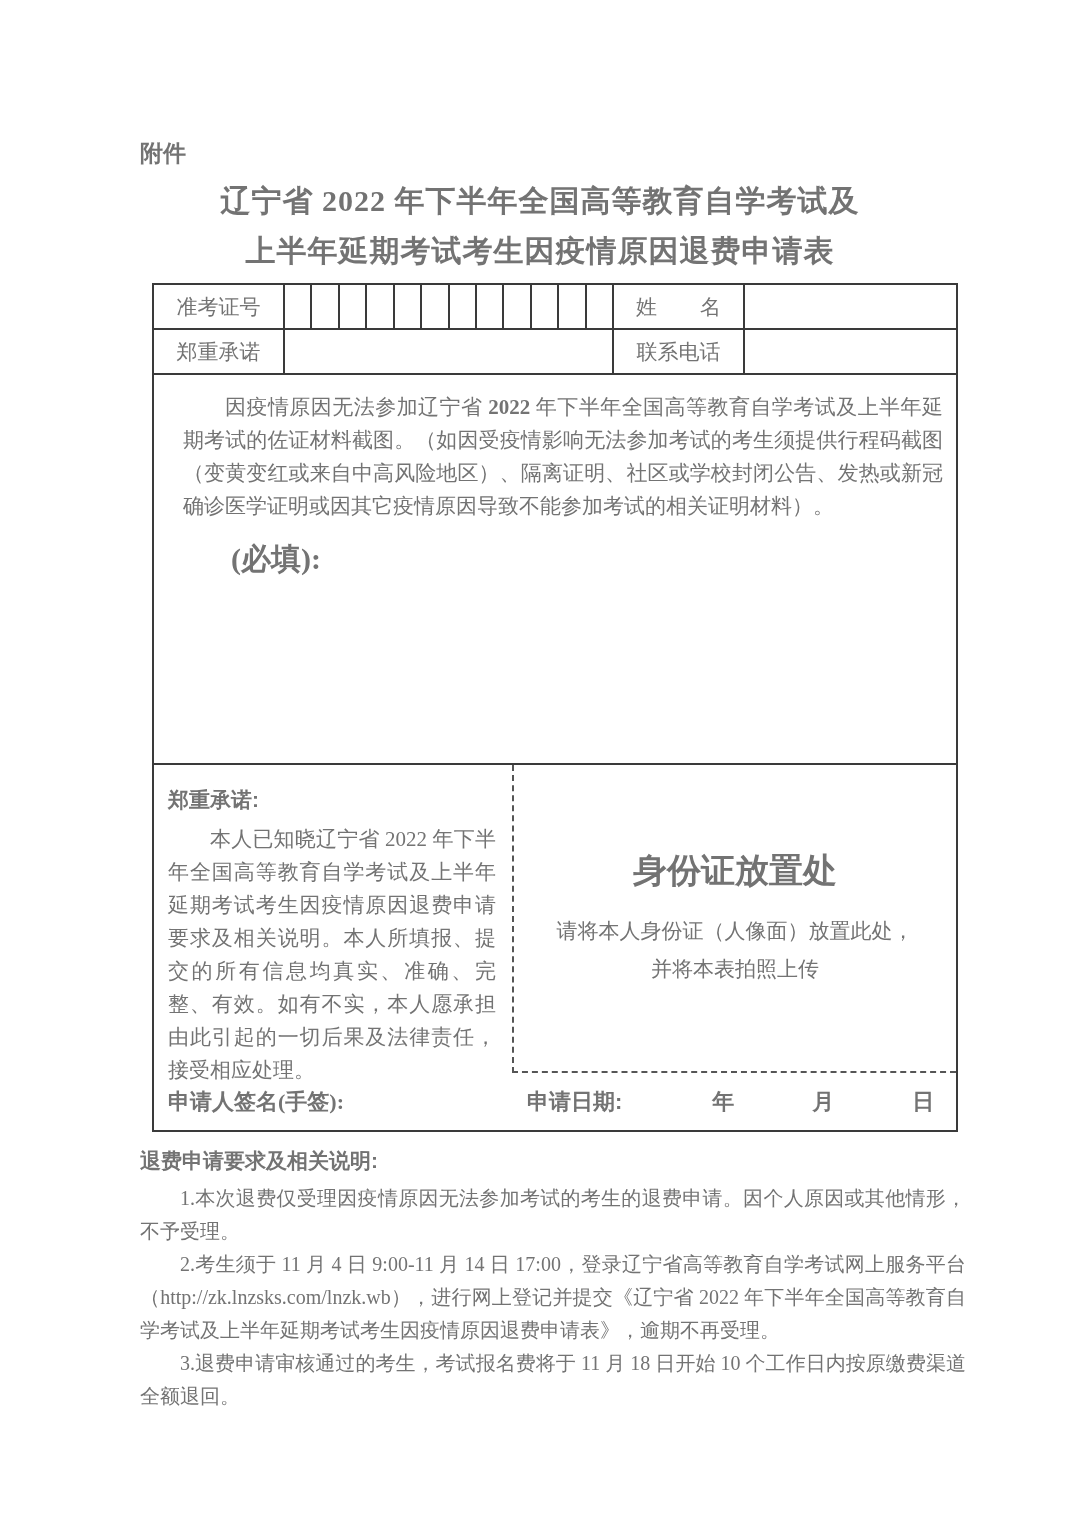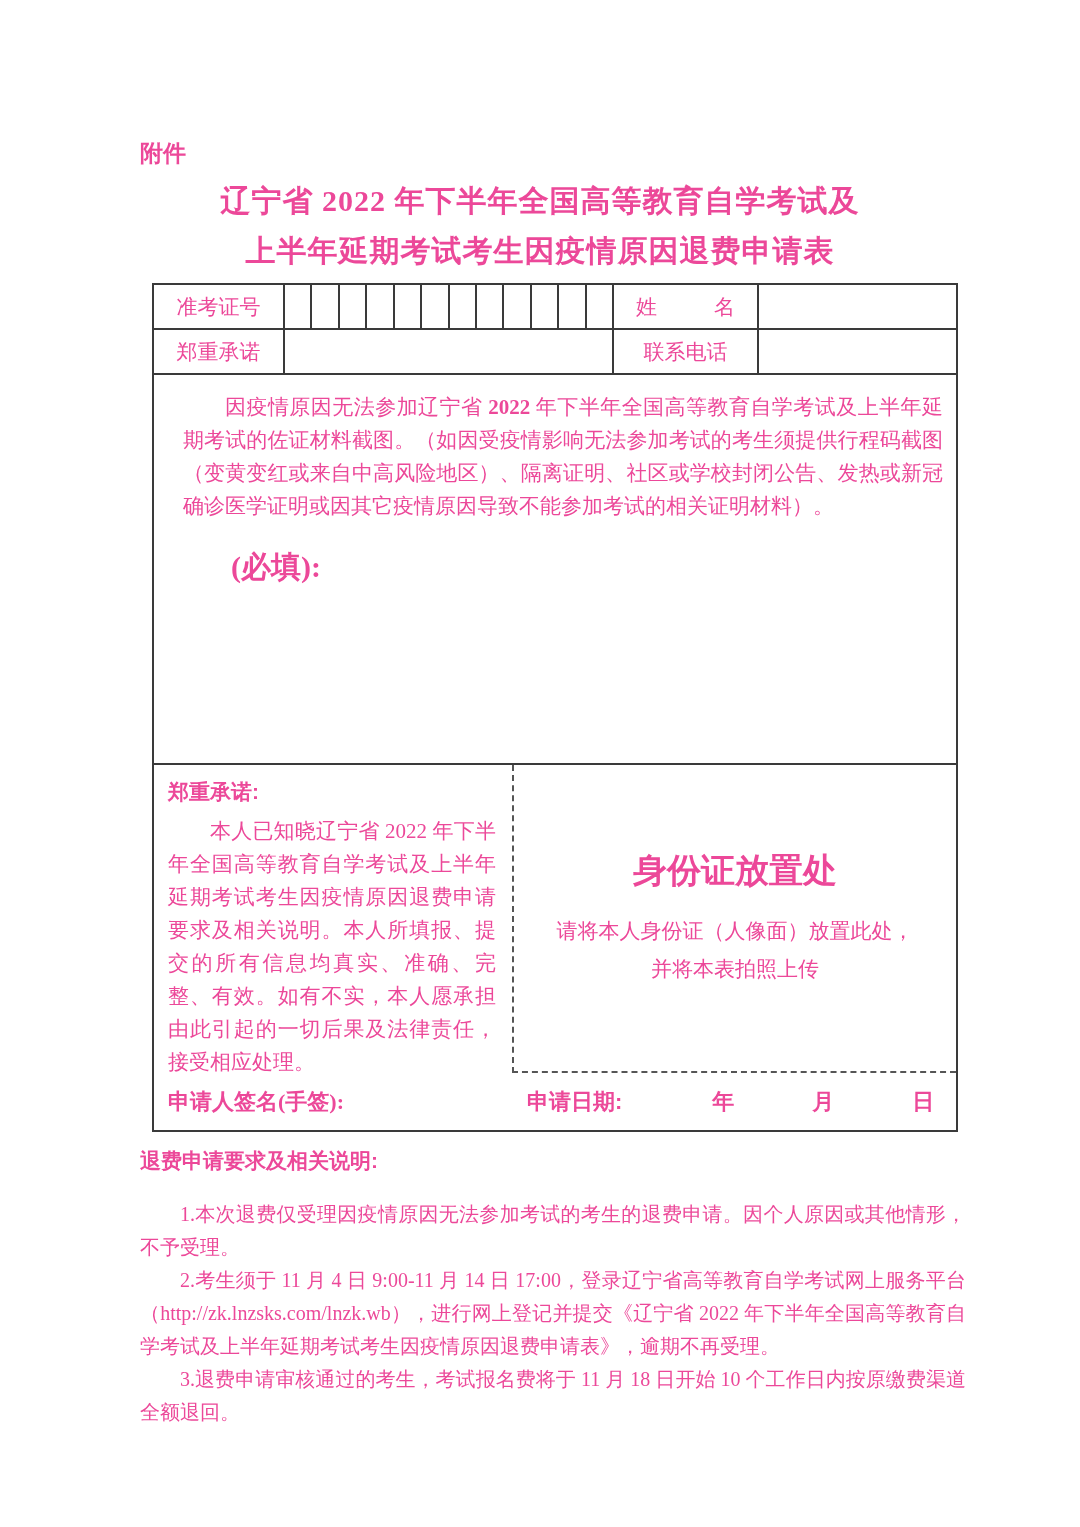--- a/index.html
+++ b/index.html
@@ -3,21 +3,21 @@
 <meta charset="utf-8">
 <style>
   * { box-sizing: border-box; margin: 0; padding: 0; }
   html, body { background: #ffffff; }
   .page {
     position: relative;
     width: 1080px;
     height: 1527px;
     margin: 0 auto;
     background: #ffffff;
-    color: #ec4899;
+    color: #737373;
     font-family: "Liberation Serif", "DejaVu Serif", serif;
     overflow: hidden;
   }
   .attachment {
     position: absolute;
     left: 140px; top: 138px;
     font-family: "Liberation Sans", "DejaVu Sans", sans-serif;
     font-weight: 600;
     font-size: 23px;
   }
@@ -38,49 +38,49 @@
     position: absolute;
     left: 152px; top: 283px;
     width: 806px;
     border: 2px solid #3a3a3a;
     background: #fff;
   }
   .frow { display: flex; border-bottom: 2px solid #3a3a3a; height: 45px; }
   .fcell { display: flex; align-items: center; justify-content: center; font-size: 21px; }
   .lbl-col   { width: 131px; border-right: 2px solid #3a3a3a; }
   .mid-col   { width: 327px; }
-  .lbl2-col  { width: 147px; border-left: 2px solid #3a3a3a; border-right: 2px solid #3a3a3a; }
+  .lbl2-col  { width: 133px; border-left: 2px solid #3a3a3a; border-right: 2px solid #3a3a3a; }
   .val-col   { flex: 1; }
   .spread { width: 100%; padding: 0 22px; text-align: justify; text-align-last: justify; }
   .ticket-grid { width: 327px; display: flex; }
   .tcell { flex: 1; }
   .tcell + .tcell { border-left: 2px solid #3a3a3a; }
   
   .evidence-cell {
     height: 390px;
     border-bottom: 2px solid #3a3a3a;
     padding: 16px 13px 0 29px;
   }
   .evidence-cell p {
     font-size: 21px;
     line-height: 33px;
     text-align: justify;
     text-indent: 2em;
   }
   .required {
-    margin-top: 24px;
+    margin-top: 16px;
     margin-left: 48px;
     font-size: 30px;
     font-weight: bold;
   }
   
   .bottom-section { position: relative; height: 365px; }
   .commitment {
     position: absolute;
-    left: 0; top: 0;
+    left: 0; top: 8px;
     width: 358px;
     padding: 12px 16px 0 14px;
   }
   .commitment-heading {
     font-family: "Liberation Sans", "DejaVu Sans", sans-serif;
     font-weight: bold;
     font-size: 21px;
     line-height: 30px;
   }
   .commitment-body {
@@ -127,21 +127,21 @@
   .notes {
     position: absolute;
     left: 140px; top: 1144px;
     width: 826px;
   }
   .notes-heading {
     font-family: "Liberation Sans", "DejaVu Sans", sans-serif;
     font-weight: bold;
     font-size: 21px;
     line-height: 34px;
-    margin-bottom: 20px;
+    margin-bottom: 4px;
   }
   .notes p {
     font-size: 20px;
     line-height: 33px;
     text-align: justify;
     text-indent: 2em;
   }
 </style>
 </head>
 <body>

